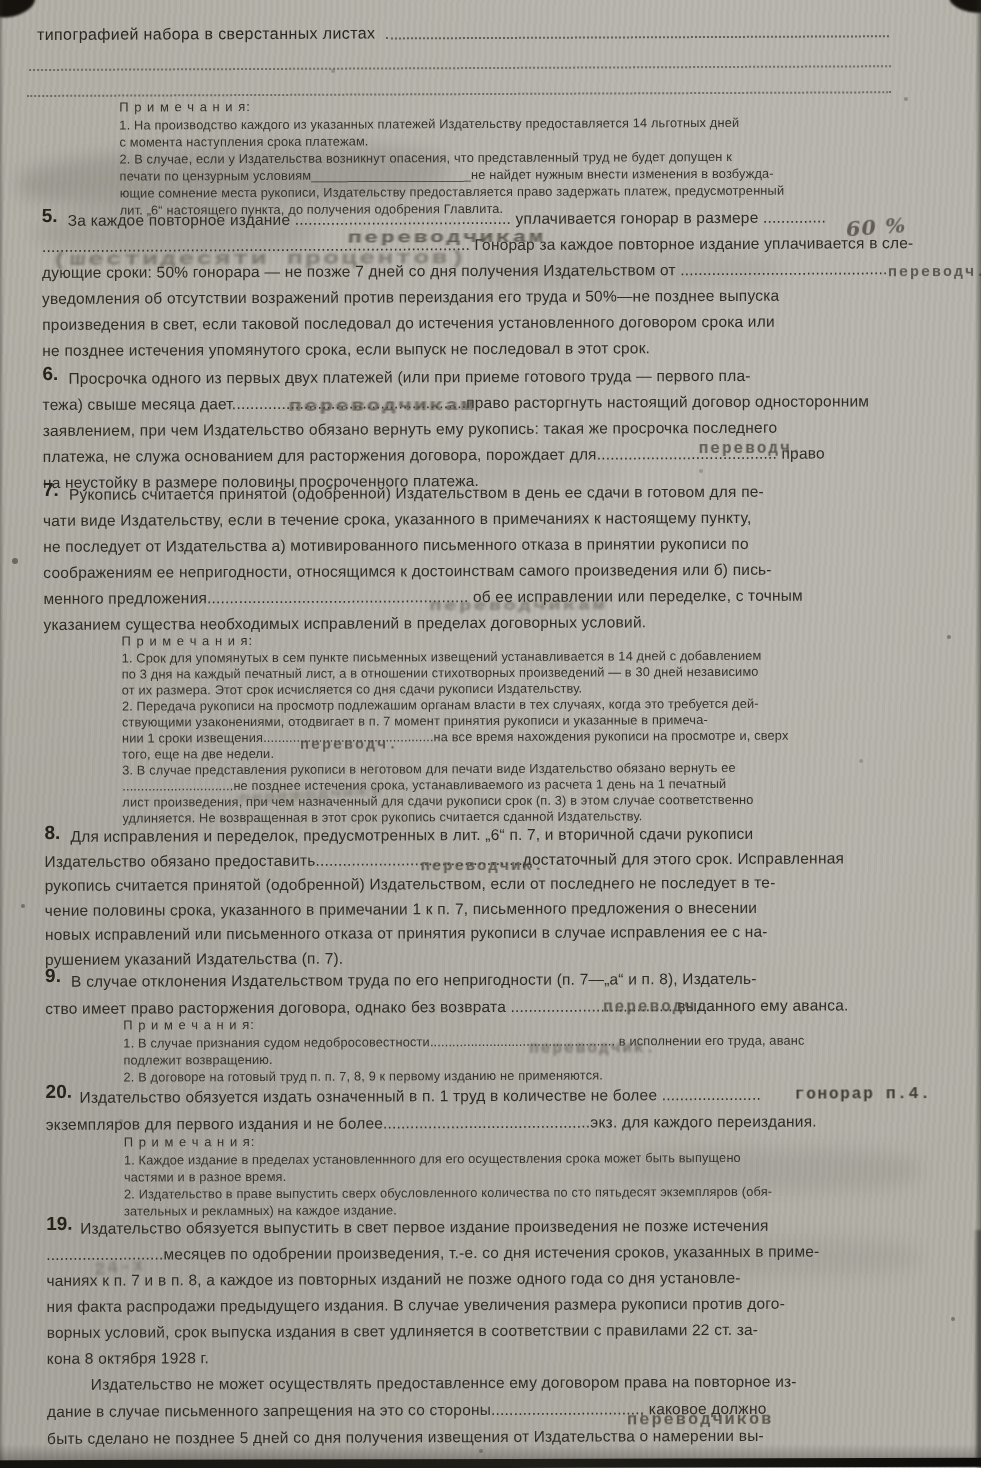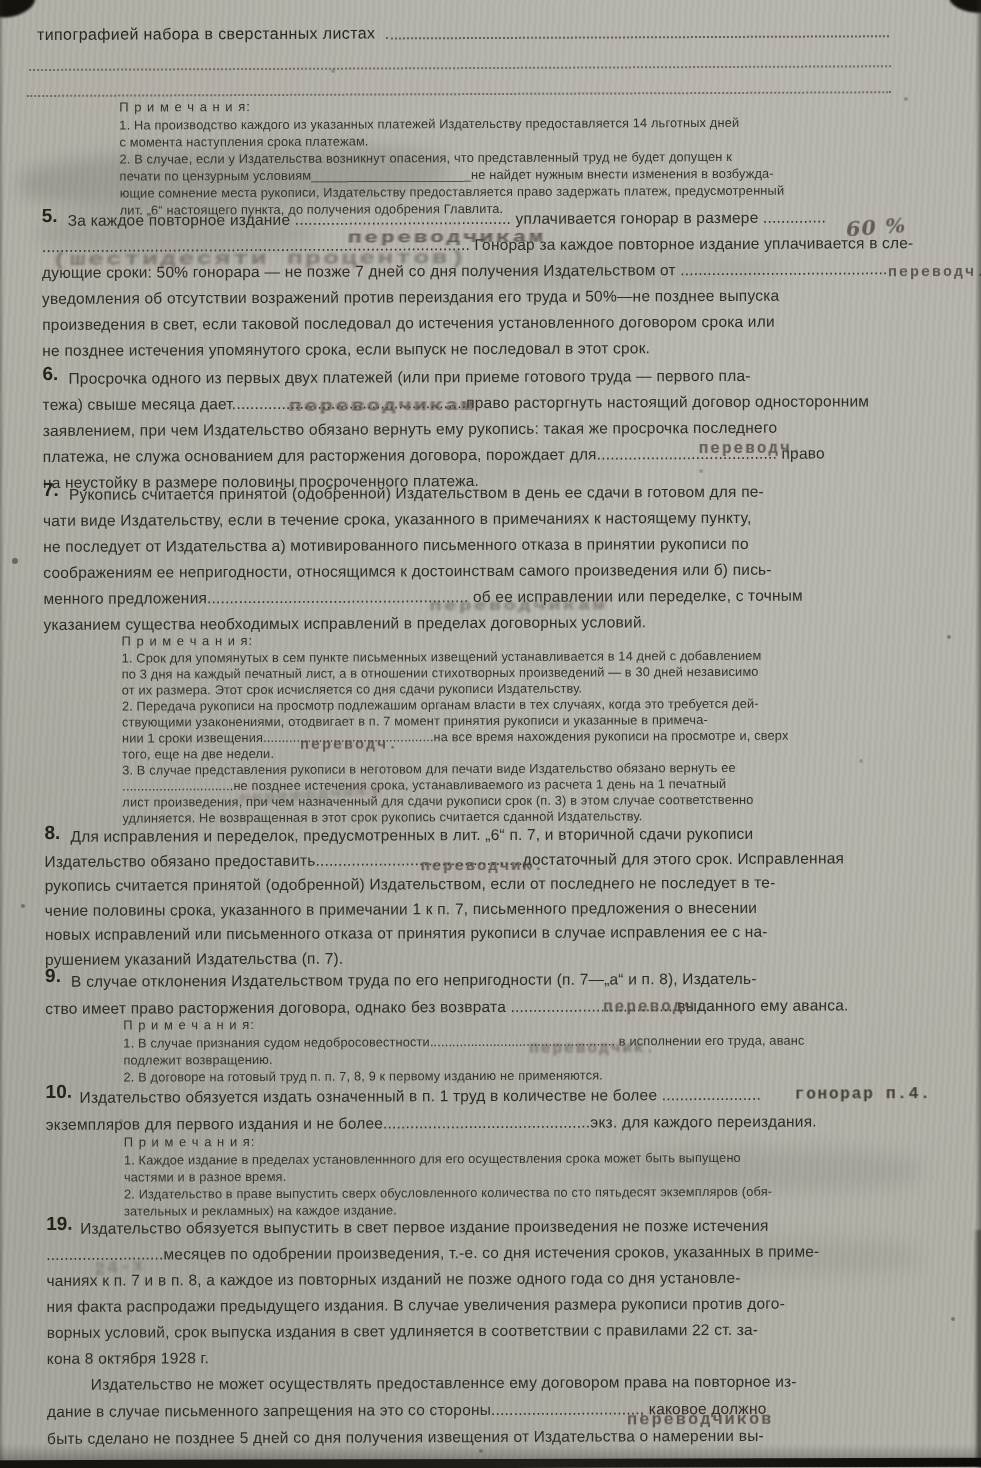--- a/index.html
+++ b/index.html
@@ -158,21 +158,21 @@
     </div>
 
     <div class="notes" style="top:1016px;">
       <div class="ntitle">П р и м е ч а н и я:</div>
       <div class="nbody lh17">1. В случае признания судом недобросовестности.................................................. в исполнении  его труда, аванс
 подлежит возвращению.
 2. В договоре на готовый труд п. п. 7, 8, 9 к первому изданию не применяются.</div>
     </div>
 
     <div class="clause" style="left:44px;top:1082px;">
-      <span class="num">10.</span>
+      <span class="num">20.</span>
       <div class="para indent32" style="line-height:27px;">Издательство обязуется издать означенный в п. 1 труд в количестве не более ......................
 экземпляров для первого издания и не более..............................................экз. для каждого переиздания.</div>
     </div>
 
     <div class="notes" style="top:1133px;">
       <div class="ntitle">П р и м е ч а н и я:</div>
       <div class="nbody lh17">1. Каждое издание в пределах установленнного для его осуществления срока может быть выпущено
 частями и в разное время.
 2. Издательство в праве выпустить сверх обусловленного количества по сто пятьдесят экземпляров (обя-
 зательных и рекламных) на каждое издание.</div>

